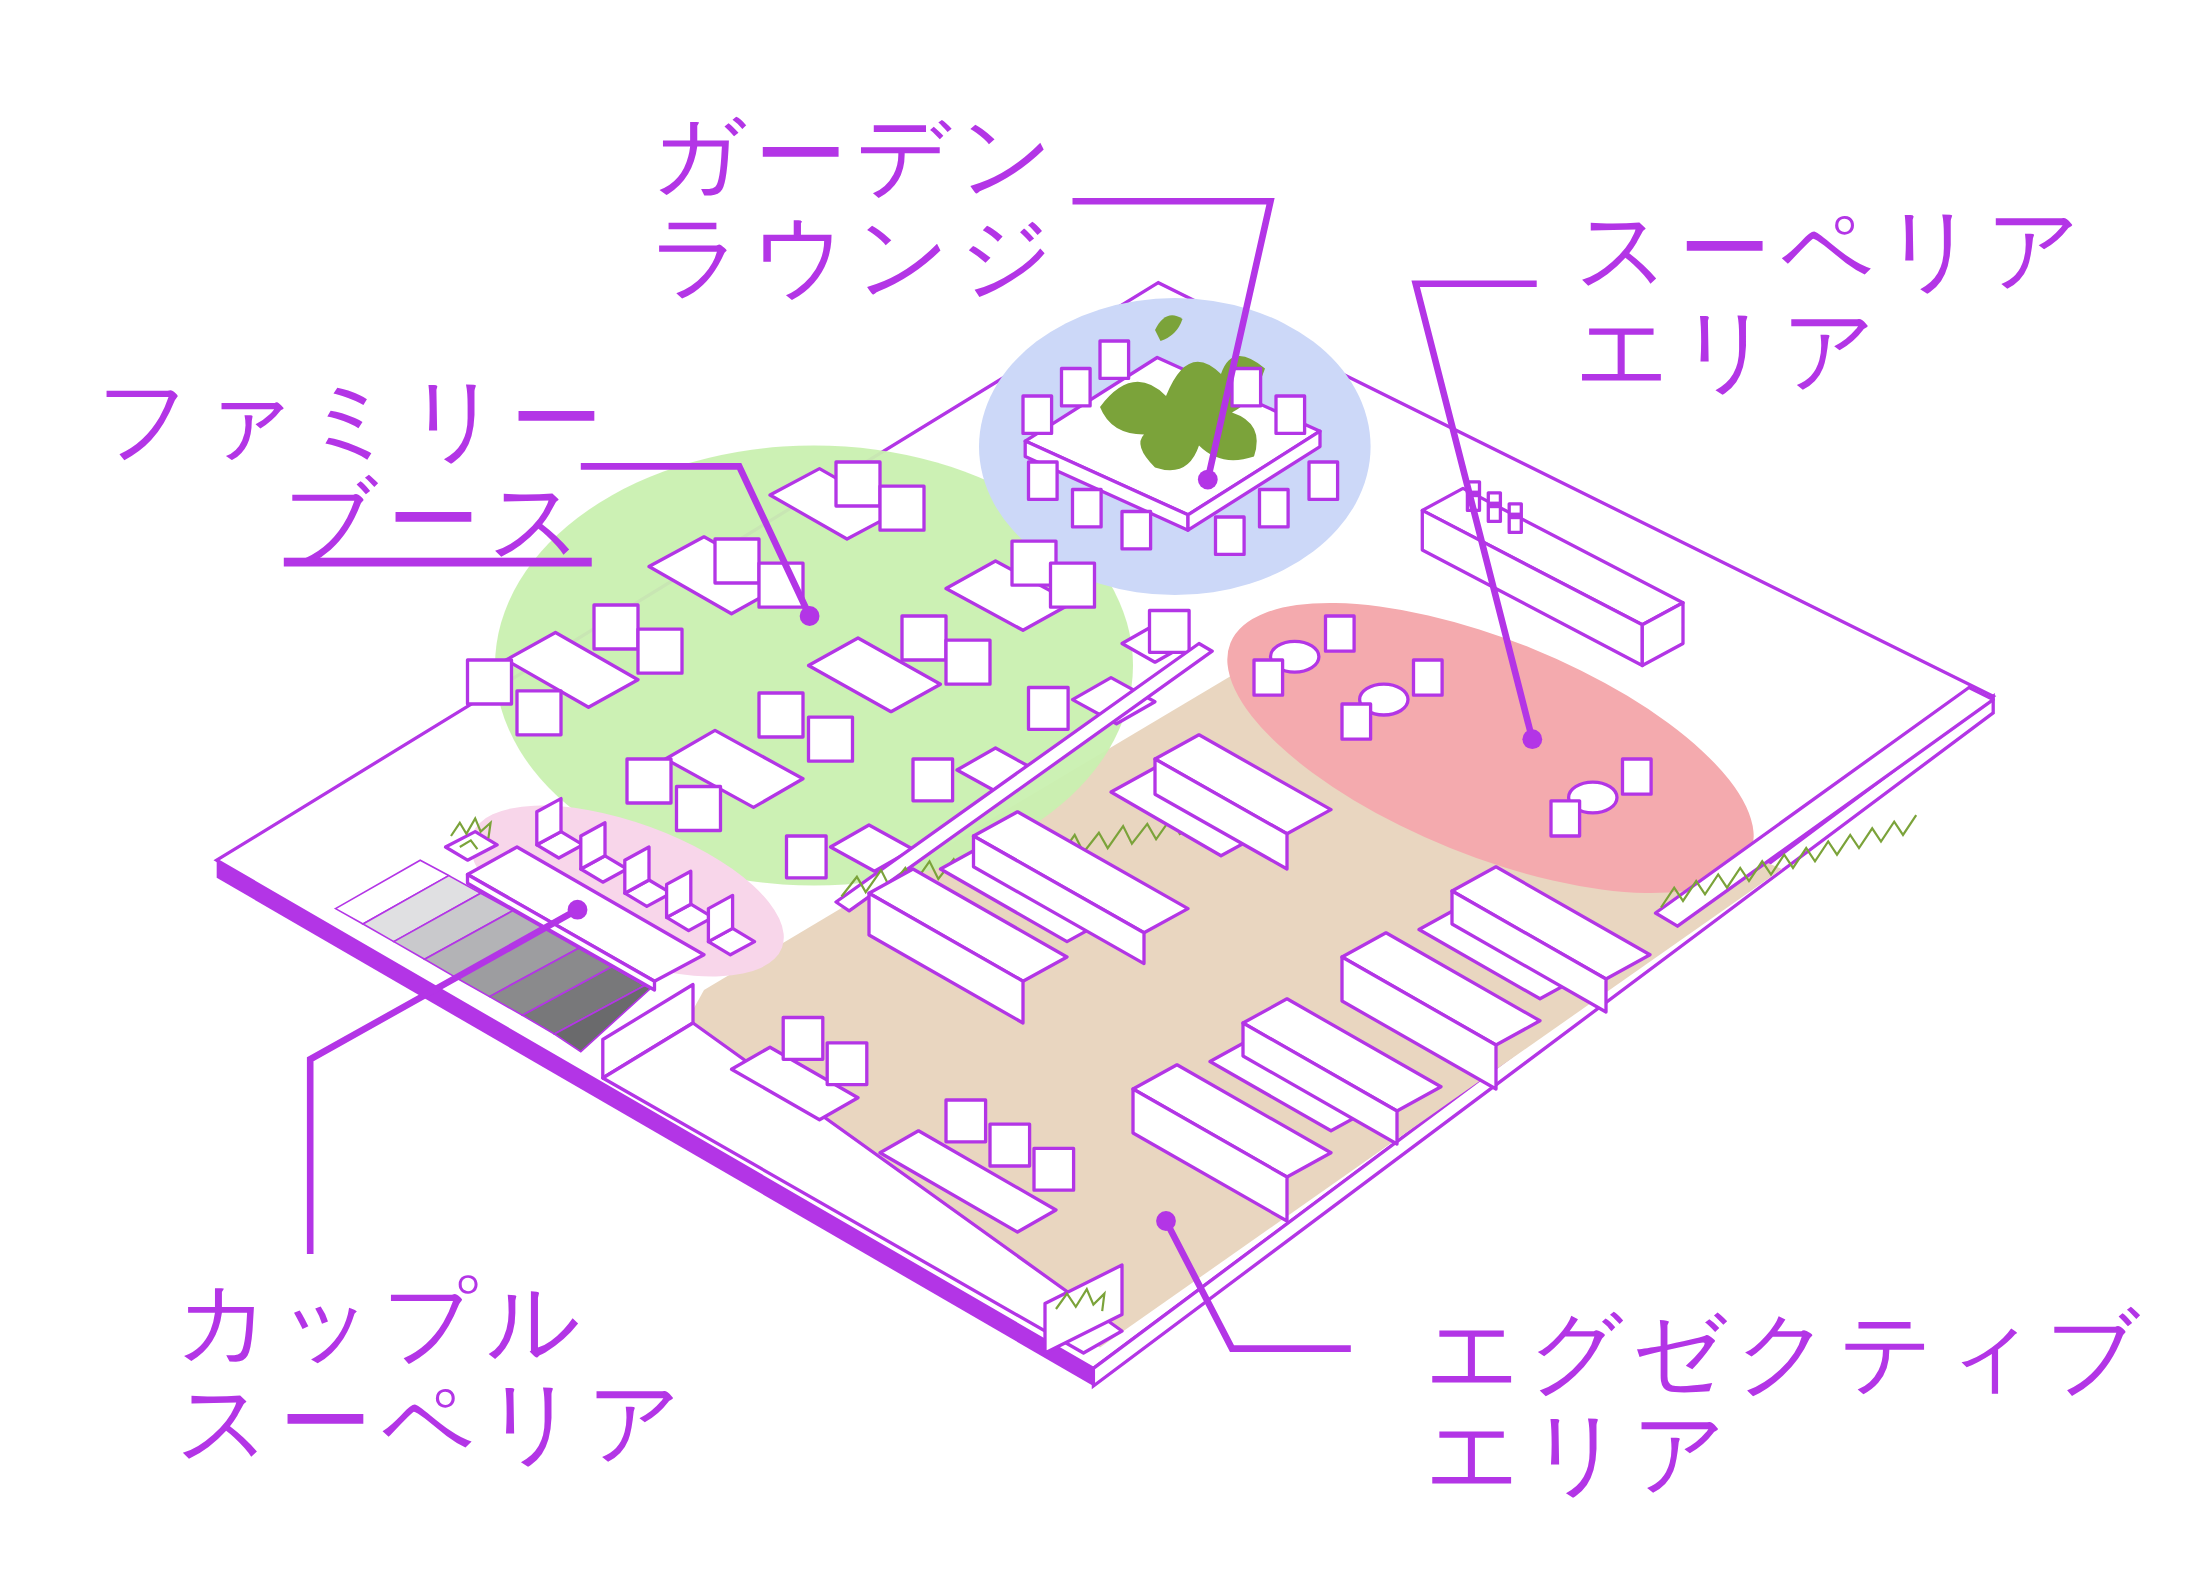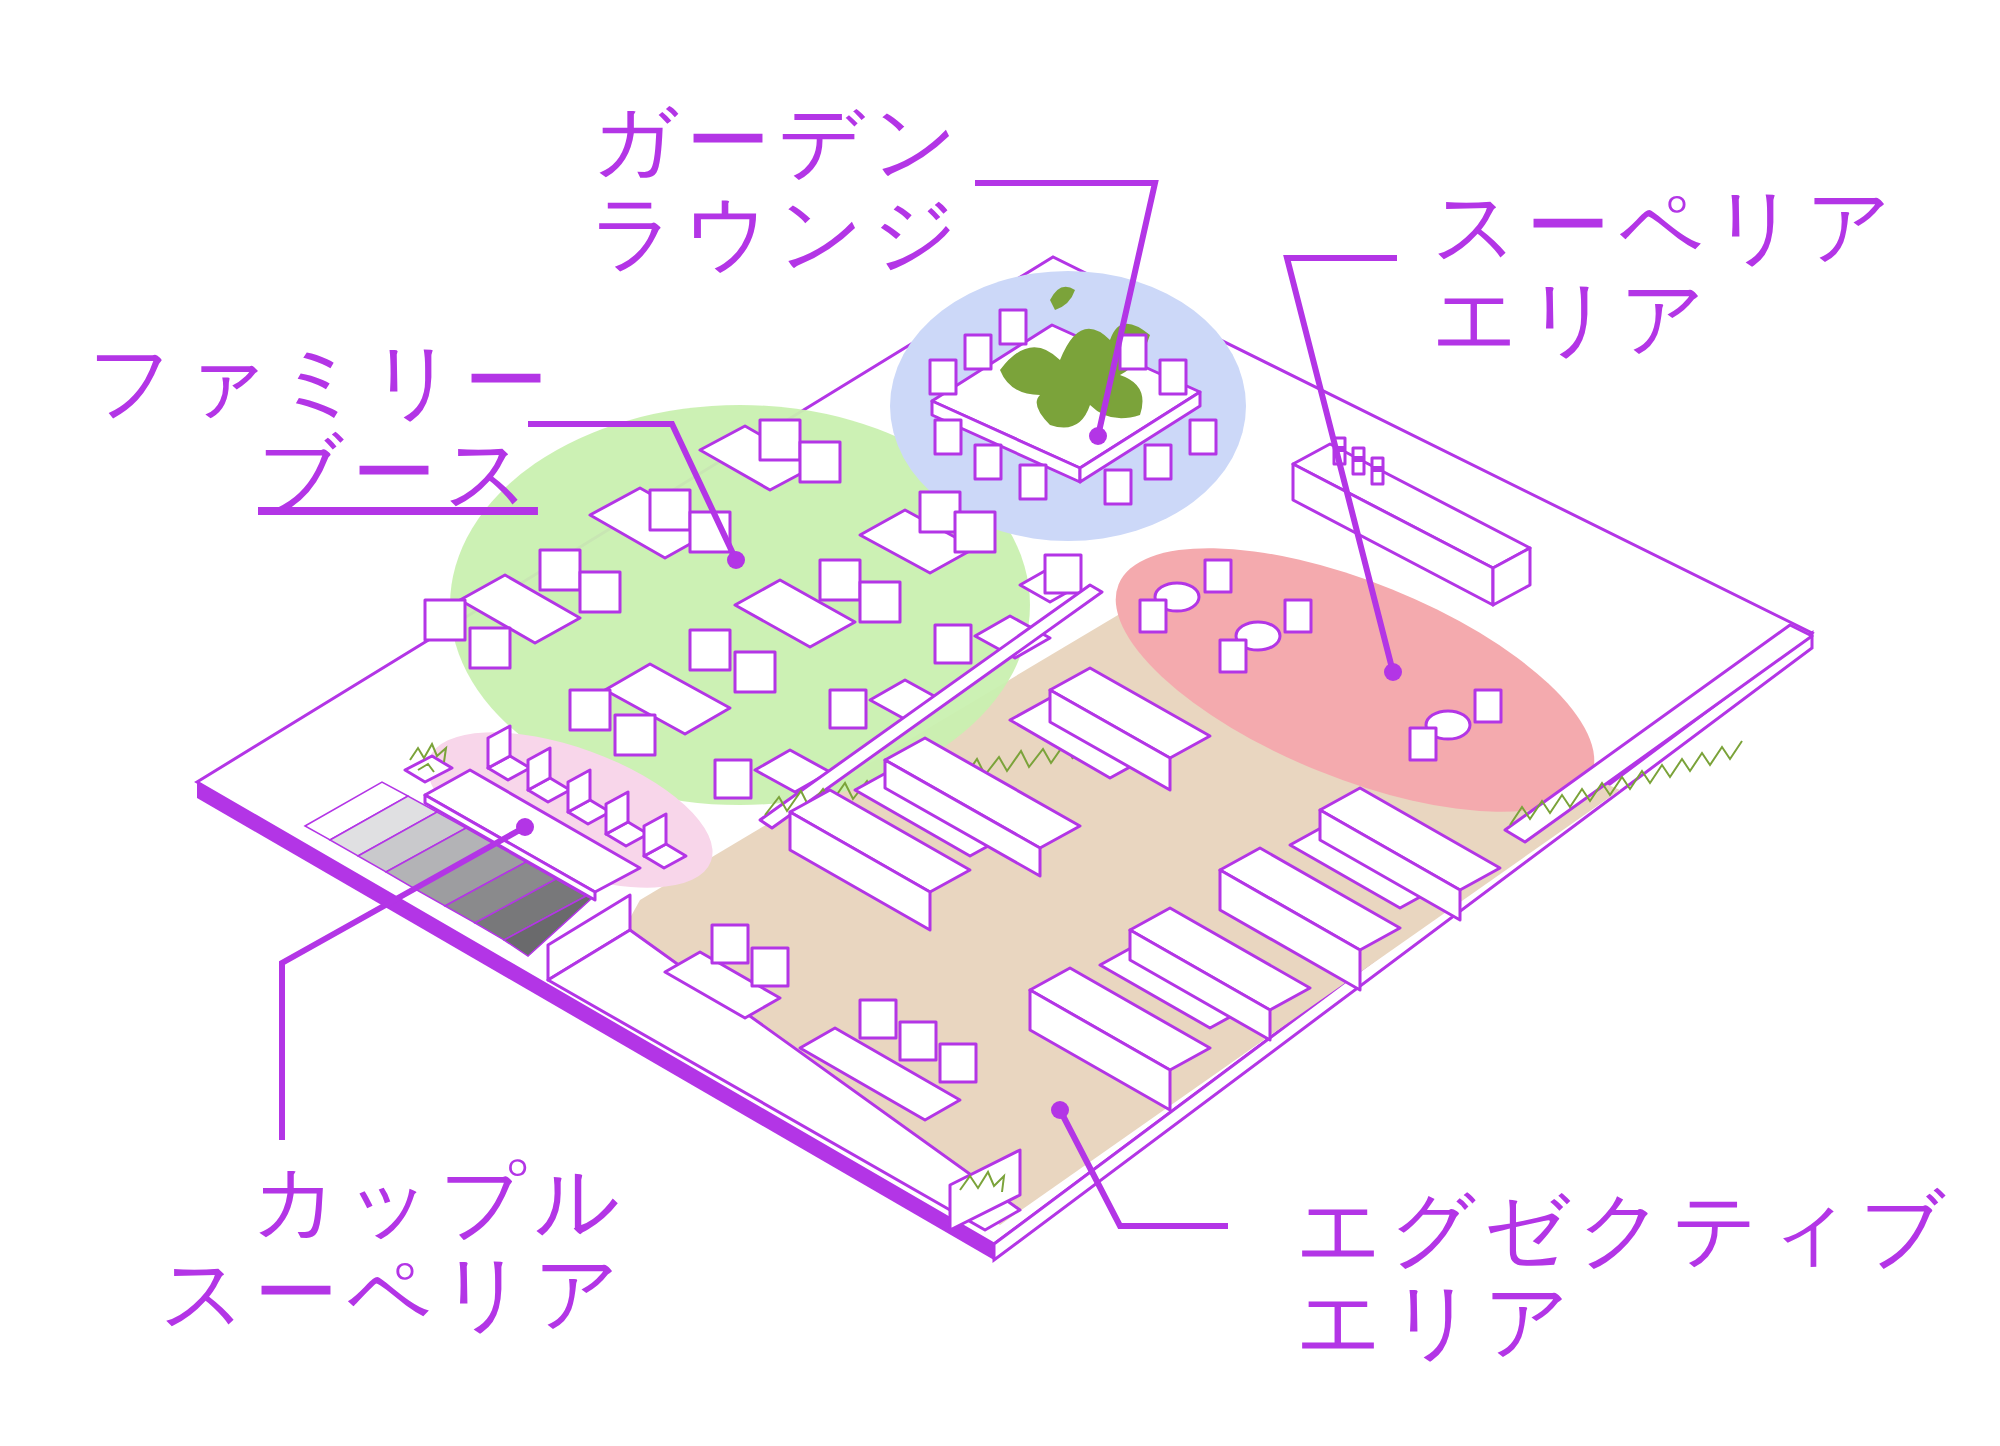--- a/index.html
+++ b/index.html
@@ -227,21 +227,21 @@
 <div class="label" style="left:1432px; top:180px;">
   <span>スーペリア</span>
   <span>エリア</span>
 </div>
 
 <div class="label" style="left:88px; top:335px;">
   <span>ファミリー</span>
   <span style="padding-left:170px;text-decoration:underline;">ブース</span>
 </div>
 
-<div class="label" style="left:160px; top:1155px;text-align:right;">
+<div class="label" style="left:160px; top:1155px;">
   <span>カップル</span>
   <span>スーペリア</span>
 </div>
 
 <div class="label" style="left:1296px; top:1183px;">
   <span>エグゼクティブ</span>
   <span>エリア</span>
 </div>
 
 </body></html>

